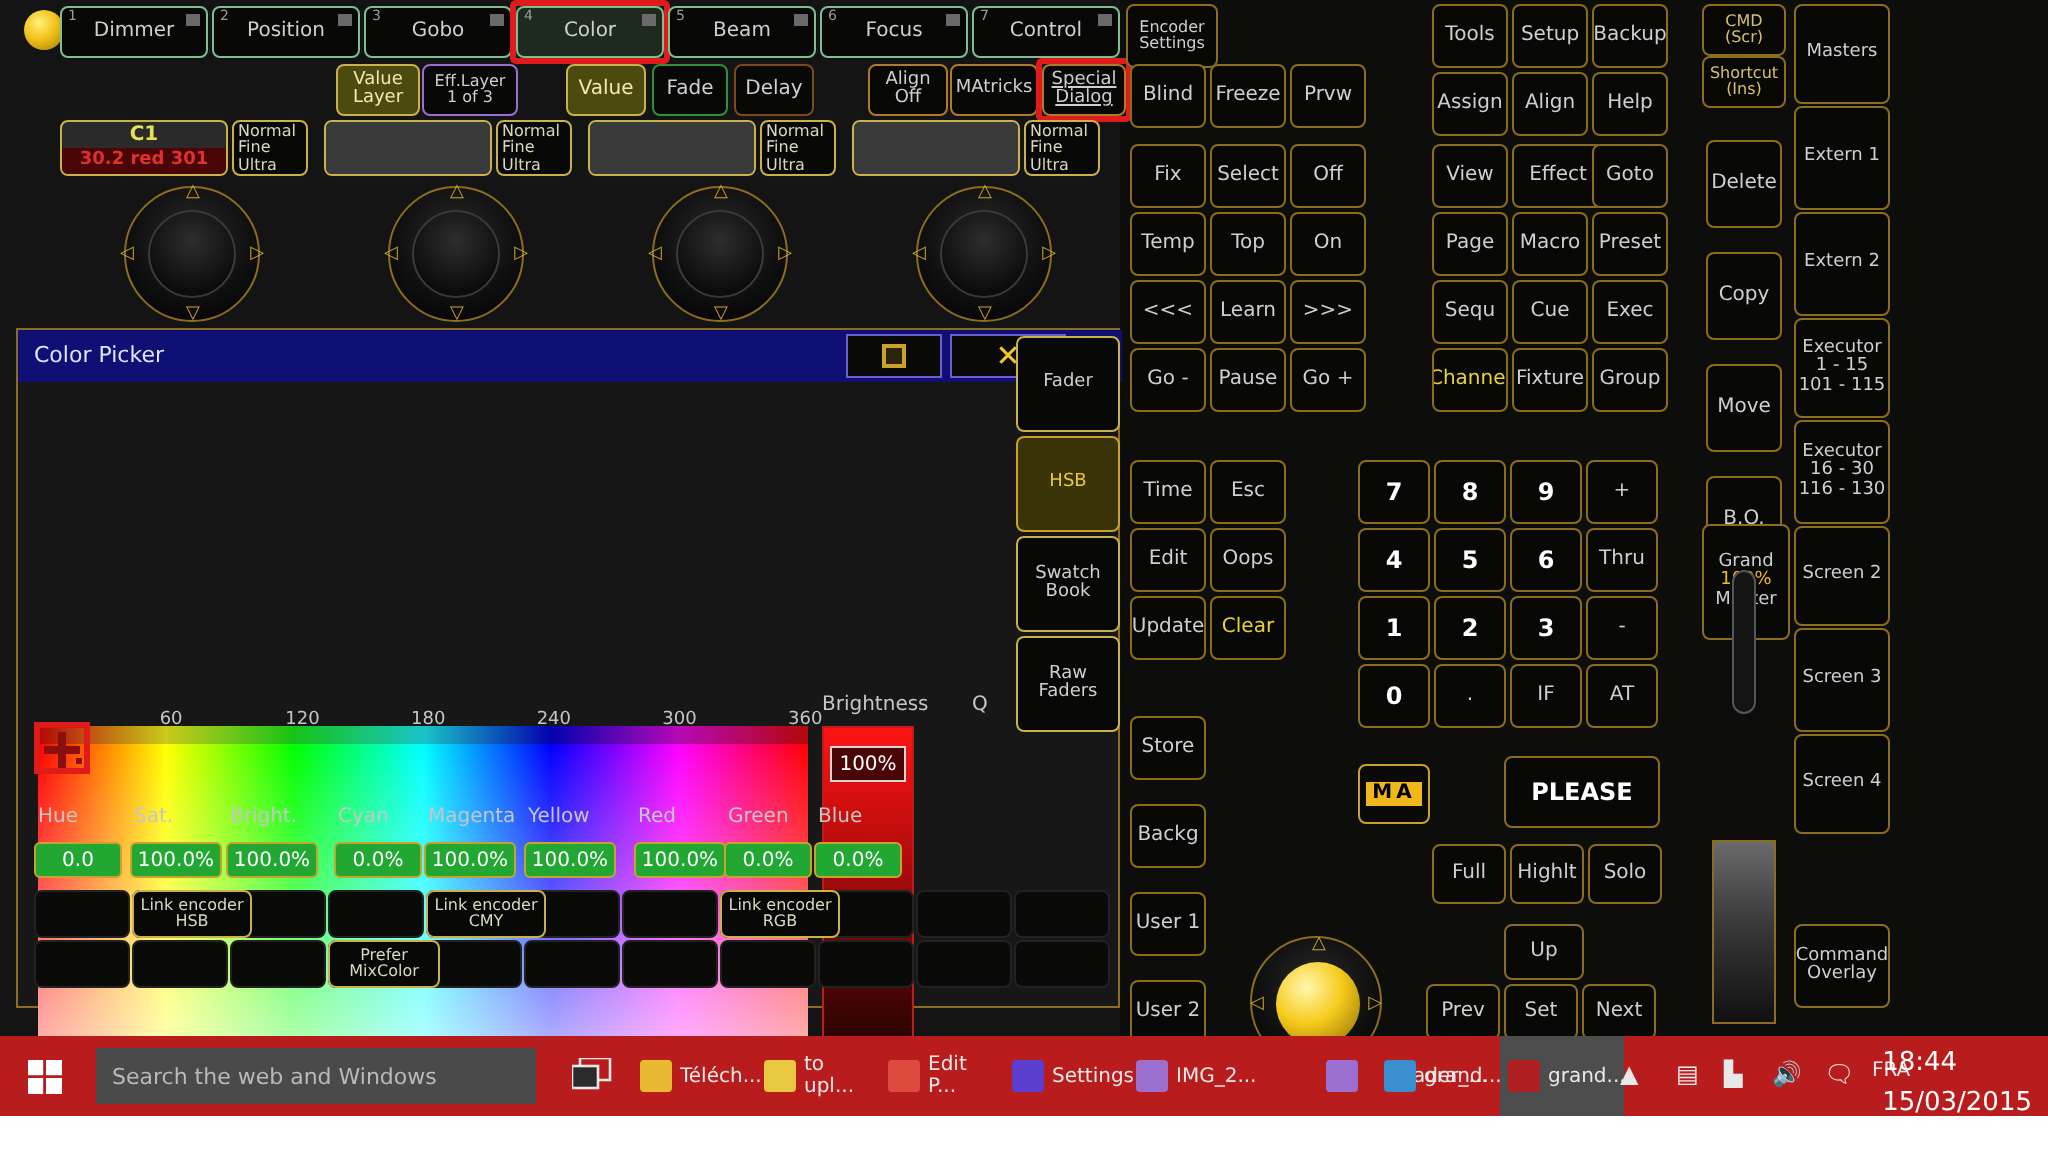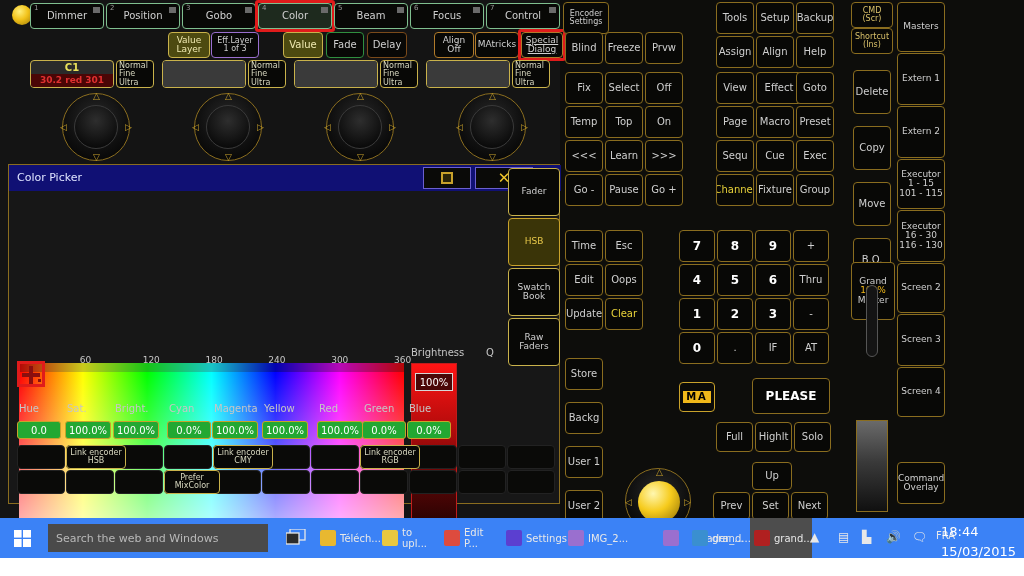--- a/index.html
+++ b/index.html
@@ -69,21 +69,21 @@
             background: linear-gradient(to bottom, #ff1414 0%, #b00b0b 35%, #4a0505 68%, #000 100%); }
   #brightval { position:absolute; left:406px; top:208px; width:38px; height:18px;
             border:1px solid #d6d6d6; background:#4a0606; color:#fff; font-size:10px;
             display:flex; align-items:center; justify-content:center; }
   .collabel { position:absolute; color:#c6c6c6; font-size:10px; }
   .valbox { position:absolute; height:18px; background:#22a832; border:1px solid #c9a22b;
             border-radius:3px; color:#fff; font-size:10px;
             display:flex; align-items:center; justify-content:center; }
 
   
-  #tb { position:absolute; left:0; top:518px; width:1024px; height:58px; background:#3b82f6; }
+  #tb { position:absolute; left:0; top:518px; width:1024px; height:58px; background:#b91c1c; }
   #startbtn { position:absolute; left:0; top:0; width:44px; height:40px;
               display:flex; align-items:center; justify-content:center; }
   #searchbox { position:absolute; left:48px; top:6px; width:220px; height:28px;
                background:#4a4a4a; color:#b9b9b9; font-size:11px;
                display:flex; align-items:center; padding-left:8px; }
   .tbitem { position:absolute; top:0px; height:40px; display:flex; align-items:center;
             color:#e8e8e8; font-size:10px; padding:0 4px; }
   .tbitem.sel { background:#4d4d4d; }
   .tbico { width:16px; height:16px; margin-right:4px; border-radius:2px; flex:0 0 16px; }
   #clock { position:absolute; right:8px; top:4px; color:#fff; font-size:13px;

